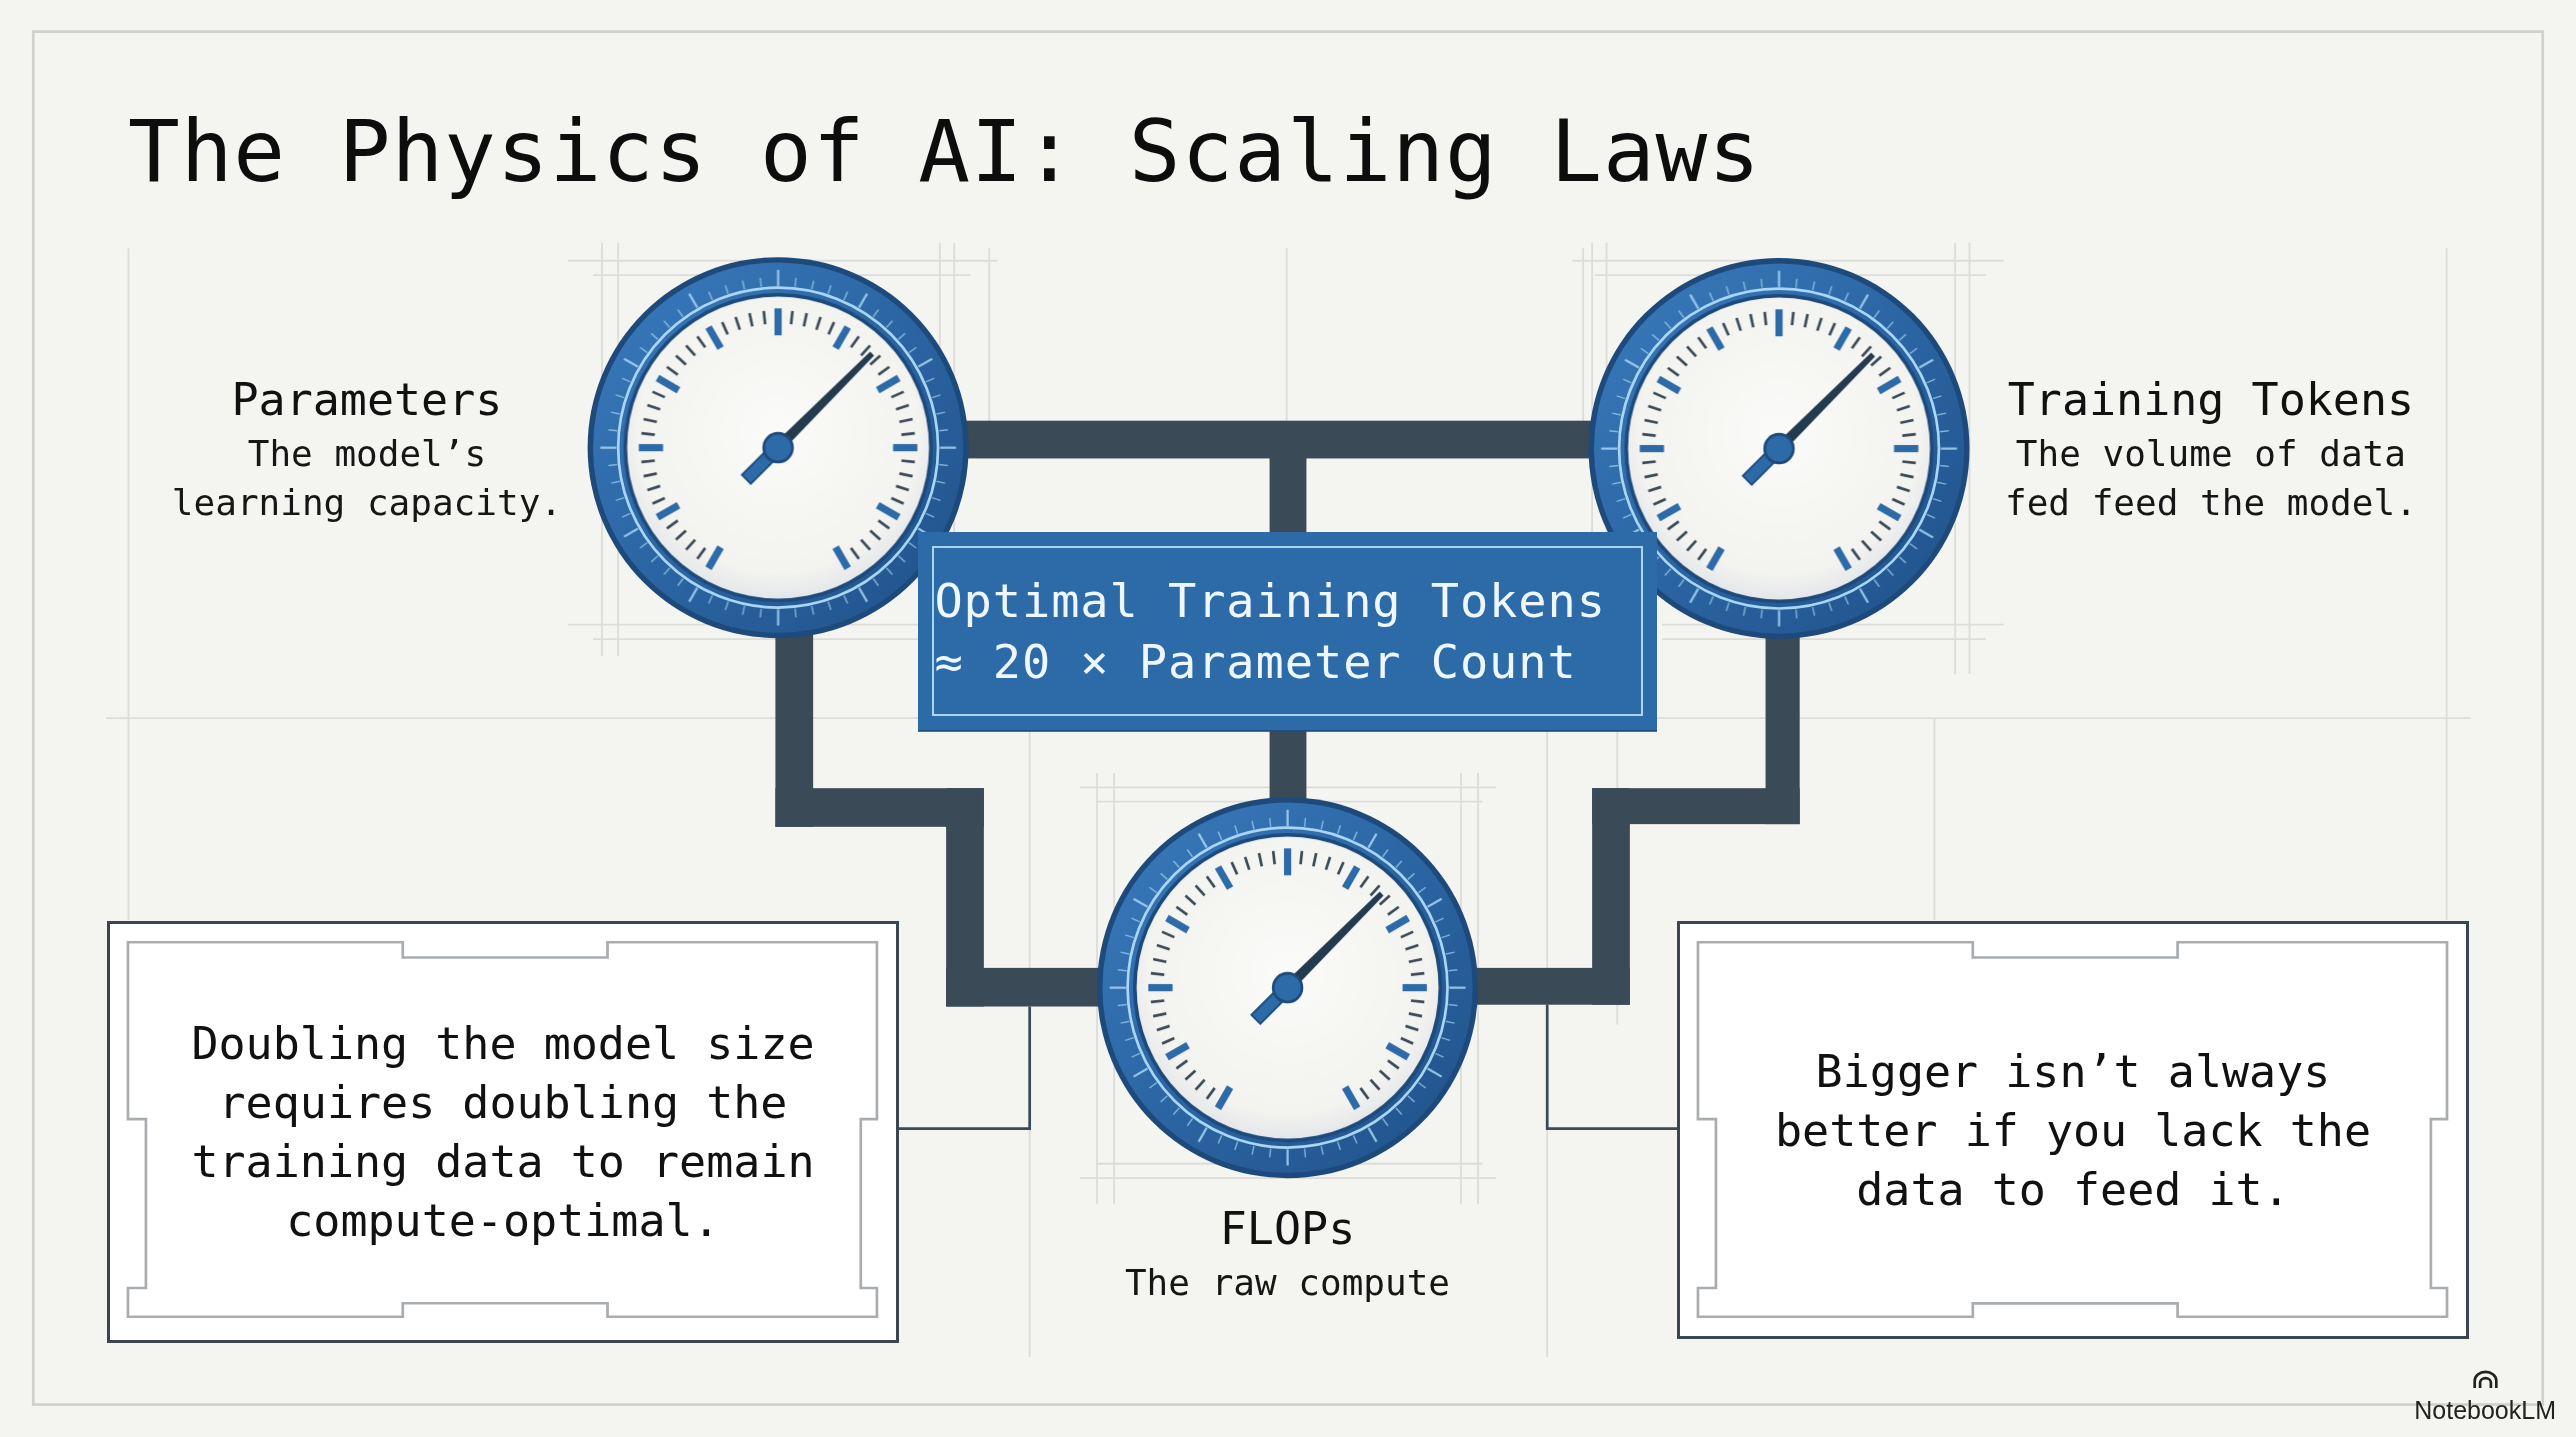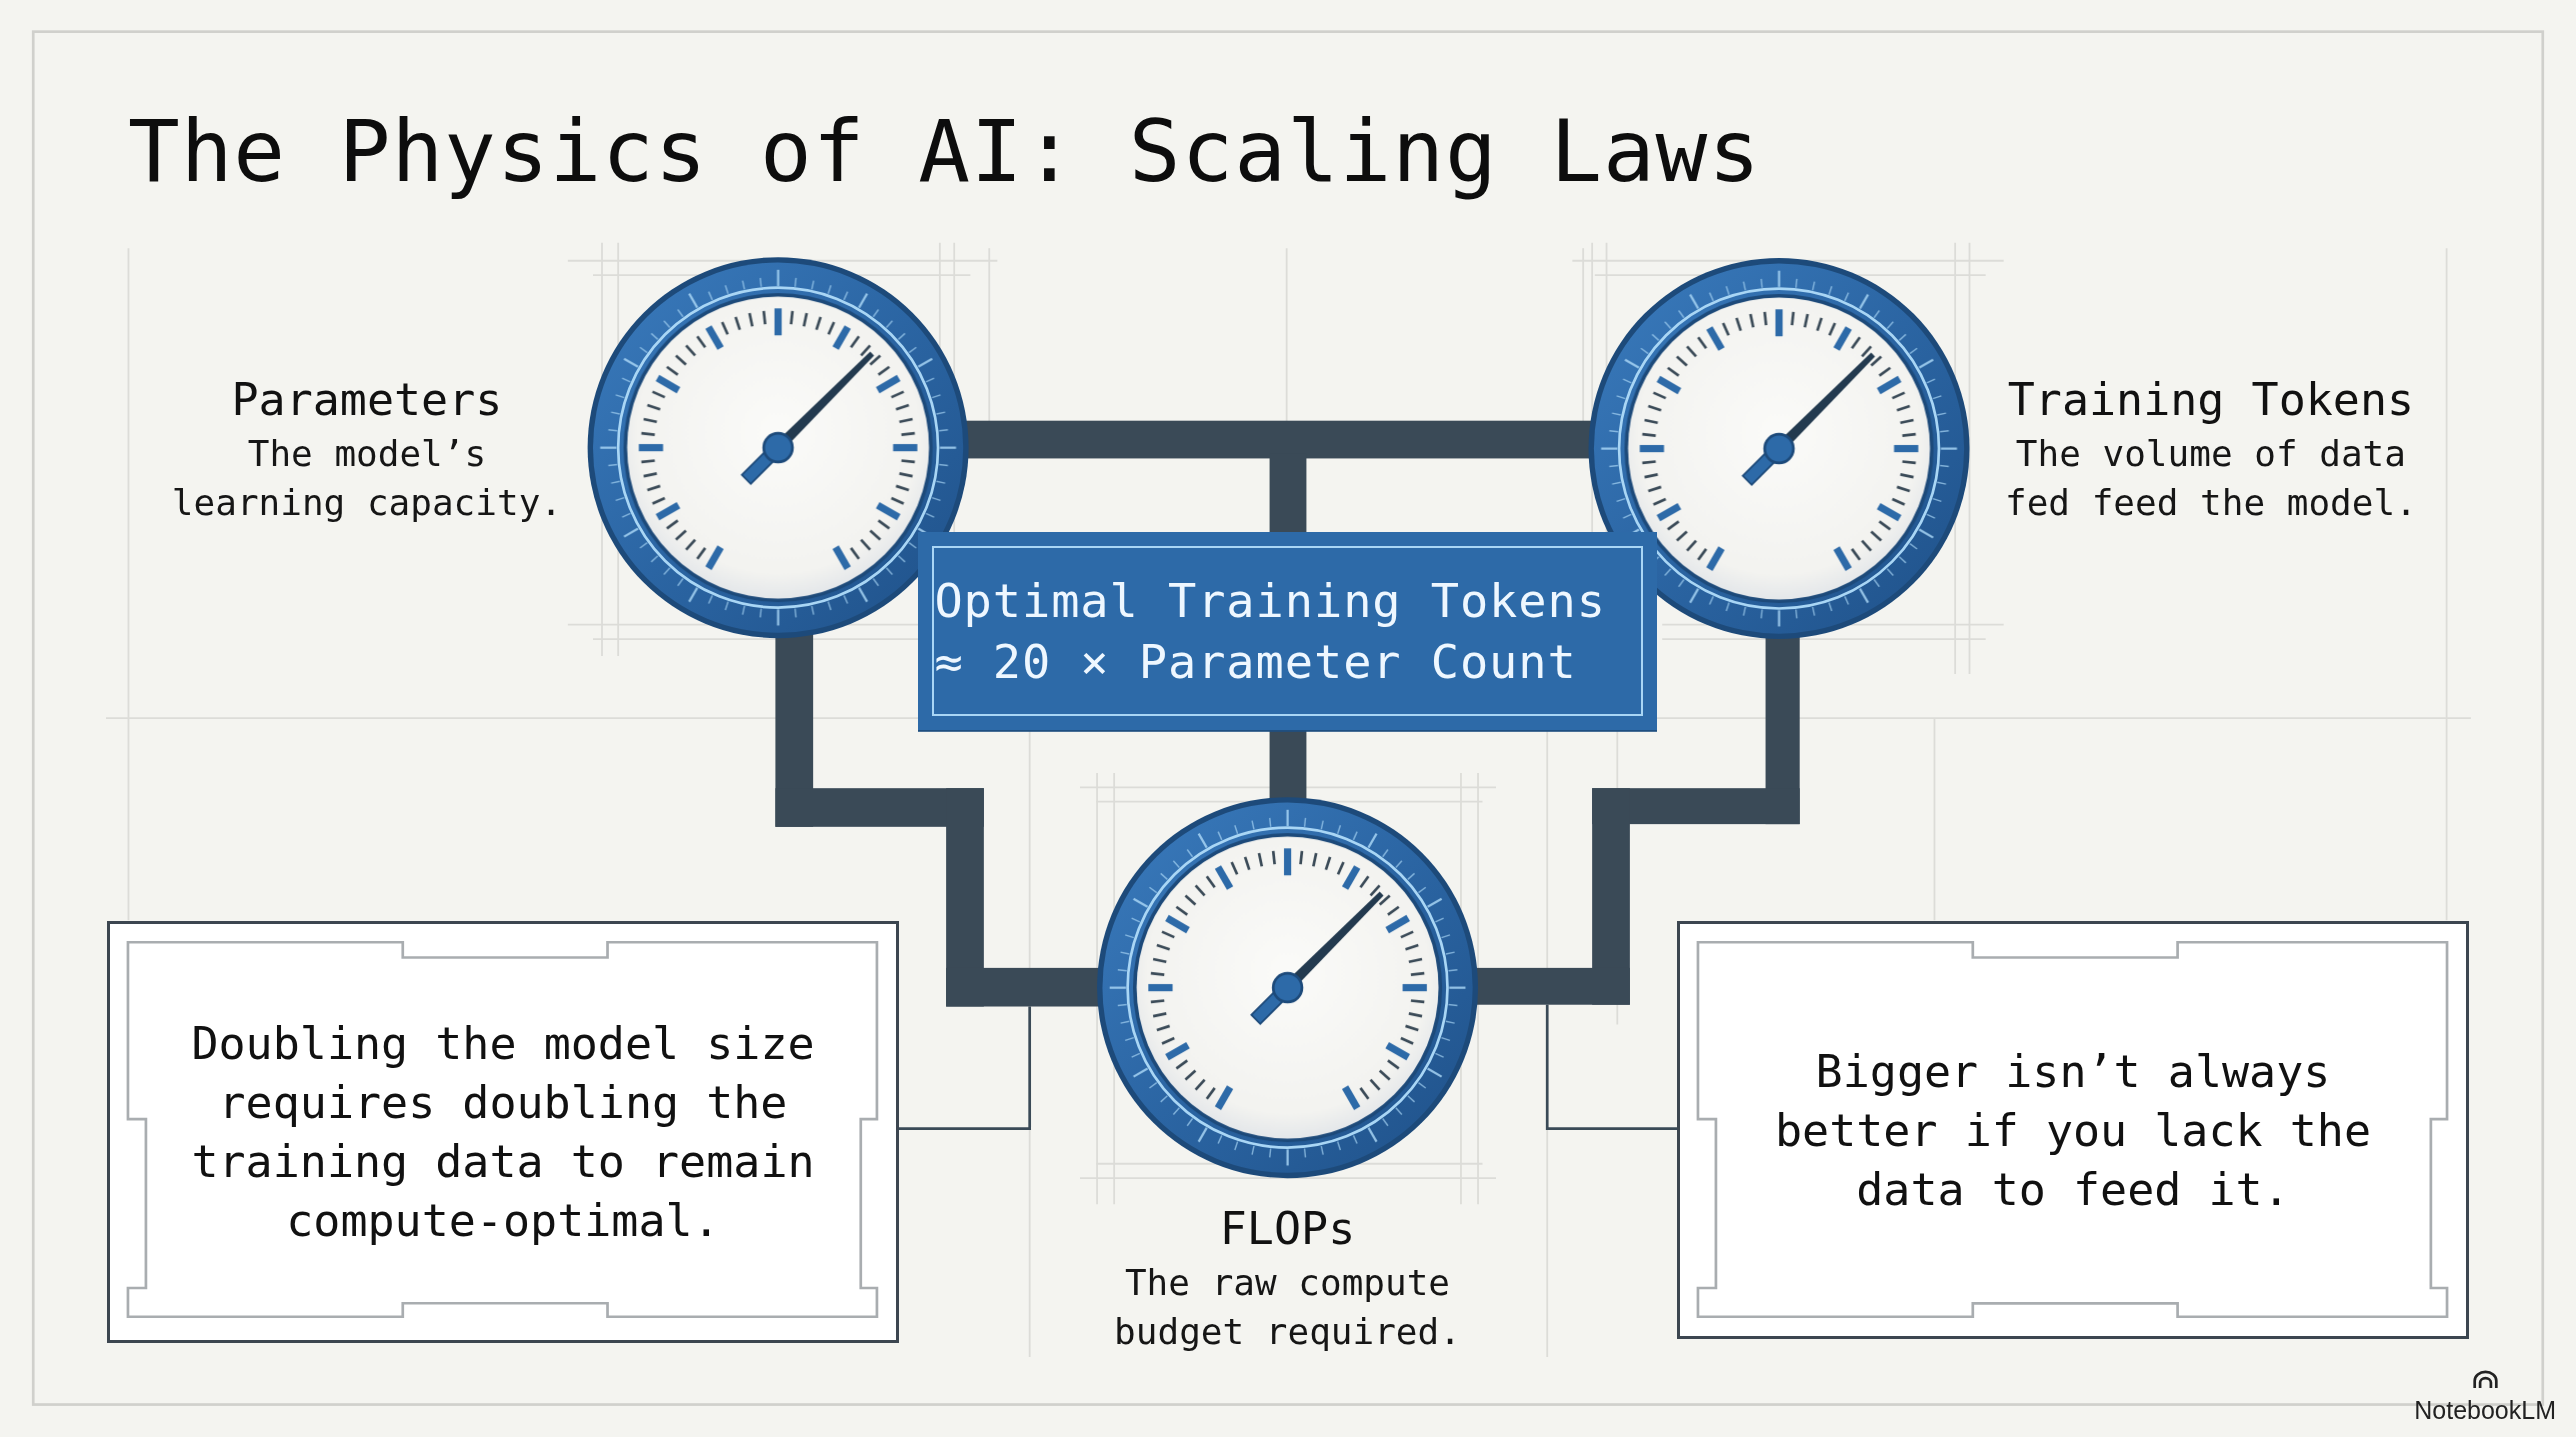--- a/index.html
+++ b/index.html
@@ -296,21 +296,20 @@
 
 <div class="label-block left-align" style="left: 2005px; top: 370px;">
   <div class="label-head">Training Tokens</div>
   <div class="label-sub">The volume of data</div>
   <div class="label-sub">fed feed the model.</div>
 </div>
 
 <div class="label-block center-align" style="left: 1063px; width: 449px; top: 1199px;">
   <div class="label-head">FLOPs</div>
   <div class="label-sub">The raw compute</div>
-  <div class="label-sub">budget required.</div>
 </div>
 
 <div class="abs formula">
   <div class="formula-inner">
     <div class="formula-line">Optimal Training Tokens</div>
     <div class="formula-line">≈ 20 × Parameter Count</div>
   </div>
 </div>
 
 <div class="note-box" style="left: 107px; top: 921px; width: 792px; height: 422px;">

